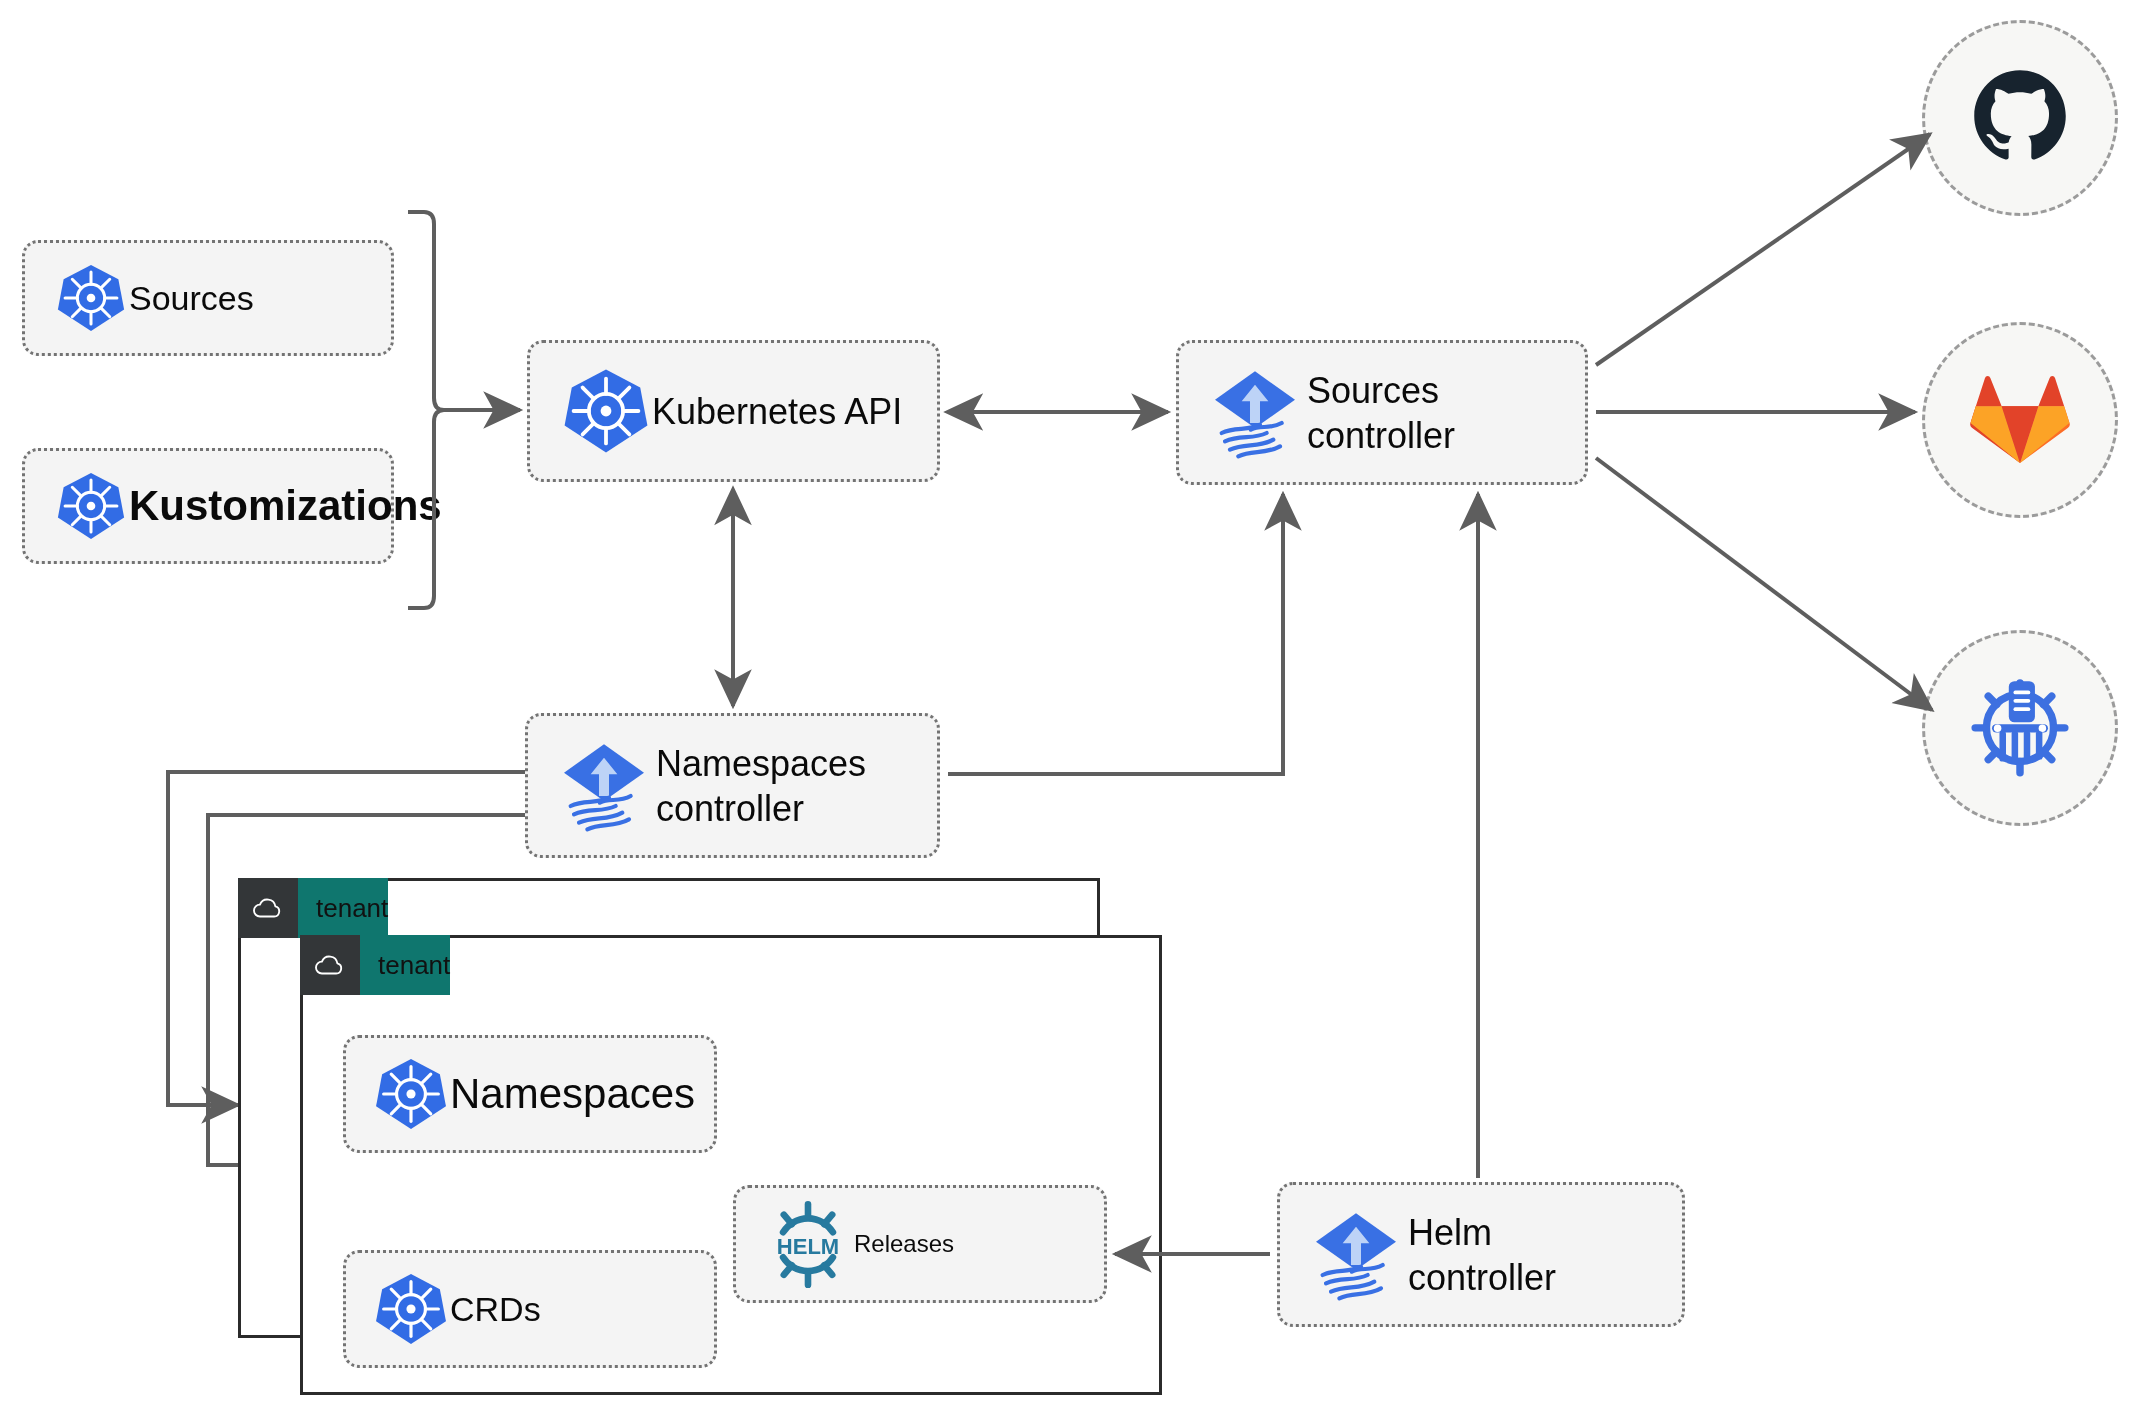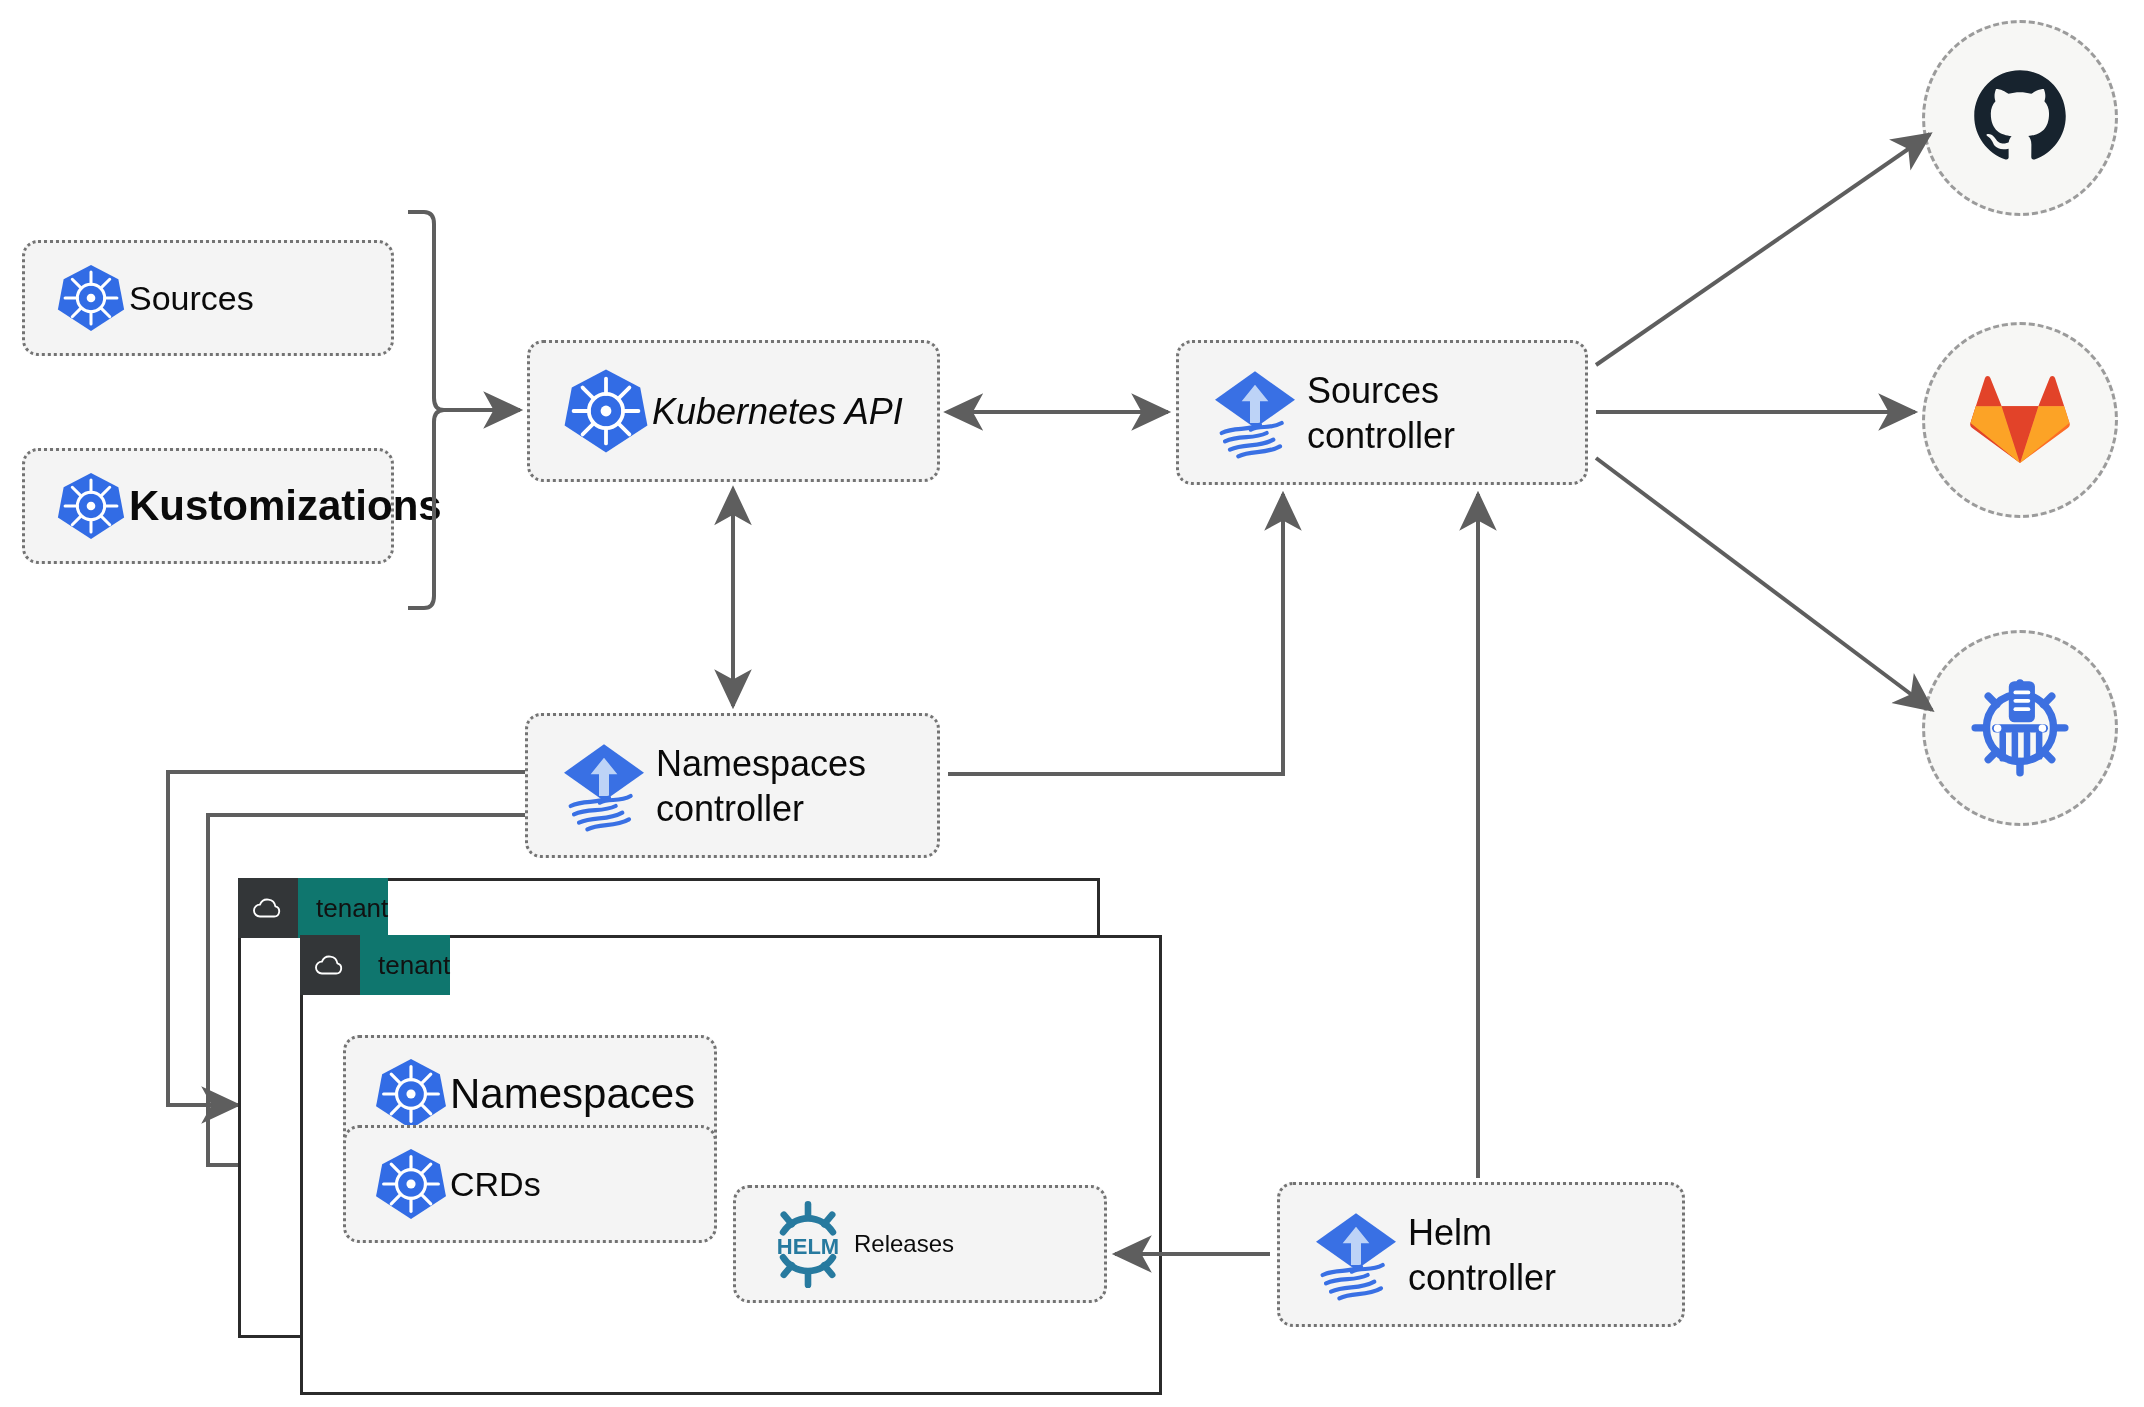--- a/index.html
+++ b/index.html
@@ -119,21 +119,21 @@
             <line x1="64" y1="64" x2="76" y2="76"></line>
           <line x1="76" y1="24" x2="64" y2="36"></line>
             <line x1="36" y1="64" x2="24" y2="76"></line>
         </g>
         <circle cx="50" cy="50" r="6" fill="#ffffff"></circle>
       </svg>
     </span>
     <span class="lbl" style="font-size:42px;padding-right:26px;font-weight:bold;">Kustomizations</span>
   </div>
 
-  <div class="node" style="left:527px;top:340px;width:413px;height:142px;font-style:italic;">
+  <div class="node" style="left:527px;top:340px;width:413px;height:142px;">
     <span class="ico" style="margin-left:30px;width:92px;height:92px;">
       <svg viewBox="0 0 100 100" width="90" height="90" aria-hidden="true">
         <polygon points="50,4 88,24 96,66 50,96 4,66 12,24" fill="#326ce5"></polygon>
         <g fill="none" stroke="#ffffff" stroke-width="4.2" stroke-linecap="round">
           <circle cx="50" cy="50" r="19"></circle>
           <line x1="50" y1="14" x2="50" y2="31"></line>
             <line x1="50" y1="69" x2="50" y2="86"></line>
           <line x1="14" y1="50" x2="31" y2="50"></line>
             <line x1="69" y1="50" x2="86" y2="50"></line>
           <line x1="24" y1="24" x2="36" y2="36"></line>
@@ -300,21 +300,21 @@
           <line x1="76" y1="24" x2="64" y2="36"></line>
             <line x1="36" y1="64" x2="24" y2="76"></line>
         </g>
         <circle cx="50" cy="50" r="6" fill="#ffffff"></circle>
       </svg>
     </span>
     <span class="lbl" style="font-size:42px;padding-right:20px;">Namespaces</span>
   </div>
 
 
-  <div class="node" style="left:343px;top:1125px;width:374px;height:118px;">
+  <div class="node" style="left:343px;top:1250px;width:374px;height:118px;">
     <span class="ico" style="margin-left:26px;width:78px;height:78px;">
       <svg viewBox="0 0 100 100" width="76" height="76" aria-hidden="true">
         <polygon points="50,4 88,24 96,66 50,96 4,66 12,24" fill="#326ce5"></polygon>
         <g fill="none" stroke="#ffffff" stroke-width="4.2" stroke-linecap="round">
           <circle cx="50" cy="50" r="19"></circle>
           <line x1="50" y1="14" x2="50" y2="31"></line>
             <line x1="50" y1="69" x2="50" y2="86"></line>
           <line x1="14" y1="50" x2="31" y2="50"></line>
             <line x1="69" y1="50" x2="86" y2="50"></line>
           <line x1="24" y1="24" x2="36" y2="36"></line>

